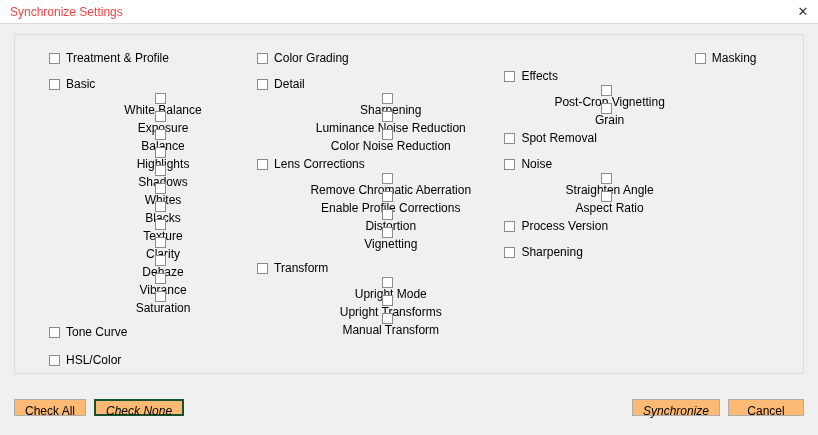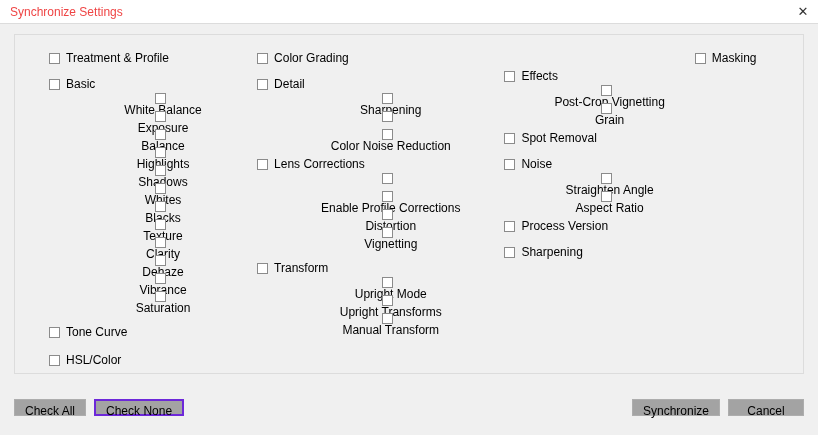--- a/index.html
+++ b/index.html
@@ -101,50 +101,51 @@
     position: absolute;
     left: 14px;
     right: 14px;
     bottom: 12px;
     height: 24px;
   }
   .btn {
     height: 17px;
     min-width: 72px;
     border: 1px solid #adadad;
-    background: #a3a3a3;
+    background: #fdba74;
     font-family: "Liberation Sans", sans-serif;
     font-size: 12px;
     color: #000;
     padding: 0 10px;
     box-sizing: border-box;
     cursor: default;
     line-height: 22px;
     text-align: center;
     display: inline-block;
   }
   .btn.focused {
-    border: 2px solid #6d28d9;
+    border: 2px solid #14532d;
     line-height: 20px;
+    font-style: italic;
   }
   .footer-left {
     position: absolute;
     left: 0;
     top: 0;
     display: flex;
     gap: 8px;
   }
   .footer-right {
     position: absolute;
     right: 0;
     top: 0;
     display: flex;
     gap: 8px;
   }
-  .btn-sync { min-width: 86px; }
+  .btn-sync { min-width: 86px; font-style: italic; }
   .btn-cancel { min-width: 76px; }
 </style>
 </head>
 <body>
 
 <div class="titlebar">
   <span class="titlebar-title">Synchronize Settings</span>
   <span class="titlebar-close">✕</span>
 </div>
 
@@ -229,32 +230,34 @@
           <div class="cb-row">
             <span class="cb-box"></span>
             <span class="cb-label">Detail</span>
           </div>
           <div class="cb-row indent-1">
             <span class="cb-box"></span>
             <span class="cb-label">Sharpening</span>
           </div>
           <div class="cb-row indent-1">
             <span class="cb-box"></span>
+            <span class="cb-label">Luminance Noise Reduction</span>
           </div>
           <div class="cb-row indent-1">
             <span class="cb-box"></span>
             <span class="cb-label">Color Noise Reduction</span>
           </div>
           <div class="gap-sm"></div>
           <div class="cb-row">
             <span class="cb-box"></span>
             <span class="cb-label">Lens Corrections</span>
           </div>
           <div class="cb-row indent-1">
             <span class="cb-box"></span>
+            <span class="cb-label">Remove Chromatic Aberration</span>
           </div>
           <div class="cb-row indent-1">
             <span class="cb-box"></span>
             <span class="cb-label">Enable Profile Corrections</span>
           </div>
           <div class="cb-row indent-1">
             <span class="cb-box"></span>
             <span class="cb-label">Distortion</span>
           </div>
           <div class="cb-row indent-1">

